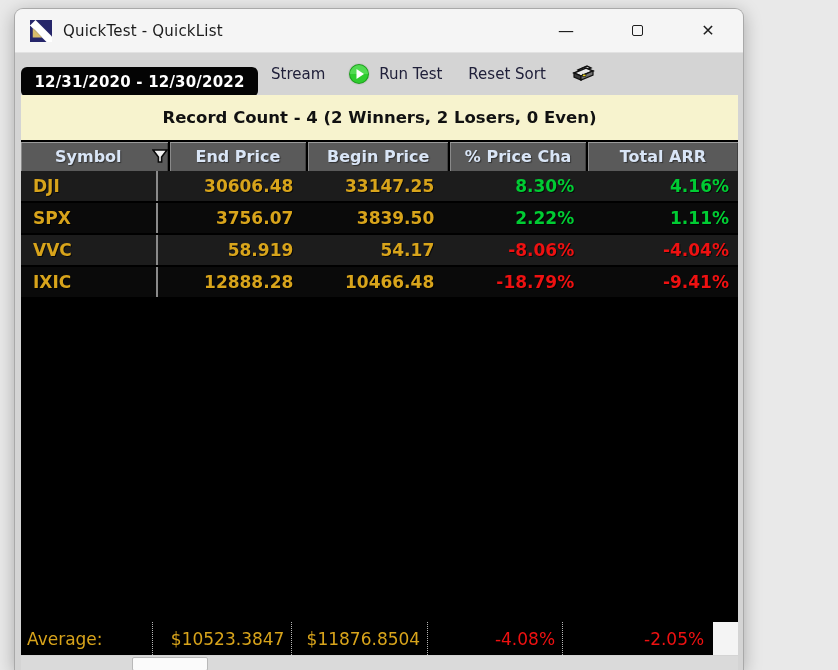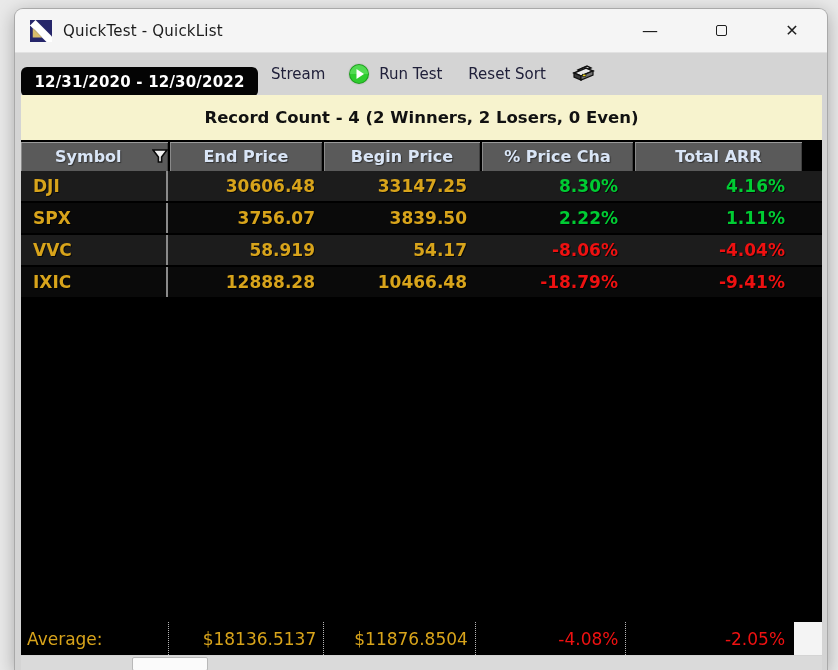--- a/index.html
+++ b/index.html
@@ -6,21 +6,21 @@
     --gold:#D8A41B; --green:#00CC33; --red:#EE1111;
     --headerText:#D9E5F6; --headerBg:#5A5A5A; --bannerBg:#F7F3CE;
     --toolbarBg:#D4D4D4; --titlebarBg:#F5F5F5;
     --rowDark:#0A0A0A; --rowLight:#1C1C1C; --navy:#26266A;
   }
   *{box-sizing:border-box; margin:0; padding:0;}
   html,body{width:838px; height:670px; overflow:hidden;}
   body{background:#E9E9E9; font-family:"DejaVu Sans","Liberation Sans",sans-serif;}
 
   .window{
-    position:absolute; left:14px; top:8px; width:814px; height:662px;
+    position:absolute; left:14px; top:8px; width:730px; height:662px;
     border:1px solid #A9A9A9; border-bottom:none;
     border-radius:9px 9px 0 0; overflow:hidden;
     box-shadow:0 4px 18px rgba(0,0,0,.28);
     display:flex; flex-direction:column; background:var(--toolbarBg);
   }
 
   
   .titlebar{height:44px; background:var(--titlebarBg); display:flex; align-items:center;
     border-bottom:1px solid #e2e2e2; flex:0 0 auto;}
   .app-icon{width:22px; height:22px; margin-left:15px; flex:0 0 auto;}
@@ -194,21 +194,21 @@
         <div class="td td-num col-begin">12888.28</div>
         <div class="td td-num col-end">10466.48</div>
         <div class="td td-num col-pct" data-trend="down">-18.79%</div>
         <div class="td td-num col-arr" data-trend="down">-9.41%</div>
       </div>
 
       <div class="grid-spacer"></div>
 
       <div class="avg-row">
         <div class="avg-cell avg-label col-sym">Average:</div>
-        <div class="avg-cell avg-num col-begin">$18136.5137</div>
+        <div class="avg-cell avg-num col-begin">$10523.3847</div>
         <div class="avg-cell avg-num col-end">$11876.8504</div>
         <div class="avg-cell avg-num col-pct" data-trend="down">-4.08%</div>
         <div class="avg-cell avg-num col-arr" data-trend="down">-2.05%</div>
         <div class="scroll-corner"></div>
       </div>
     </div>
 
     <div class="hscroll">
       <div class="hscroll-thumb"></div>
     </div>

